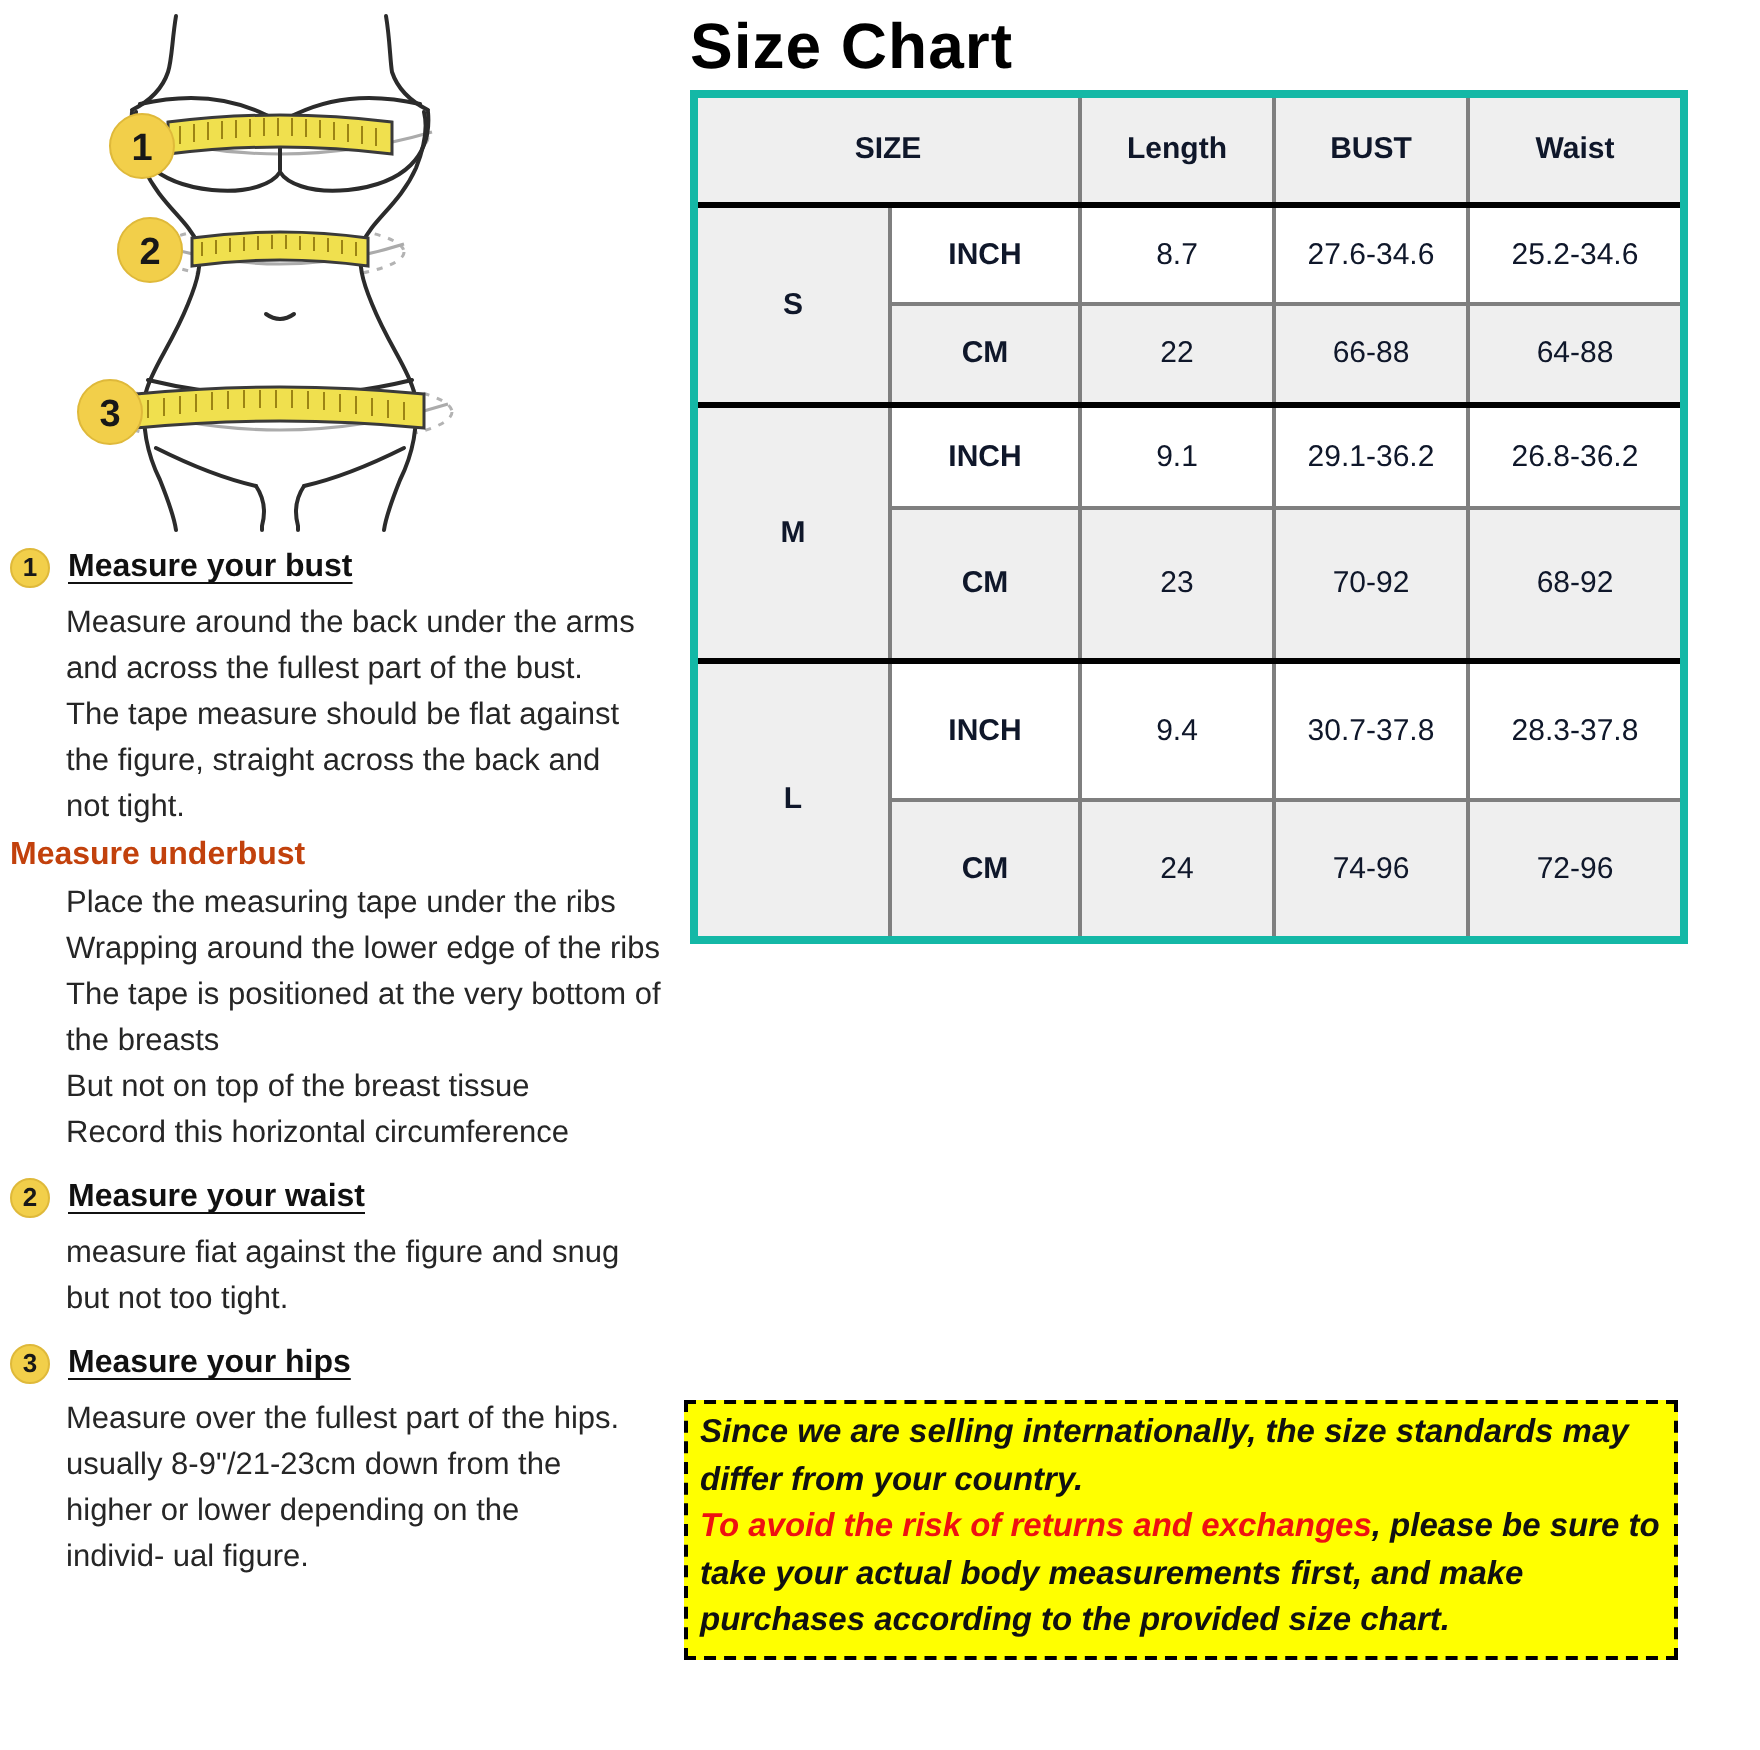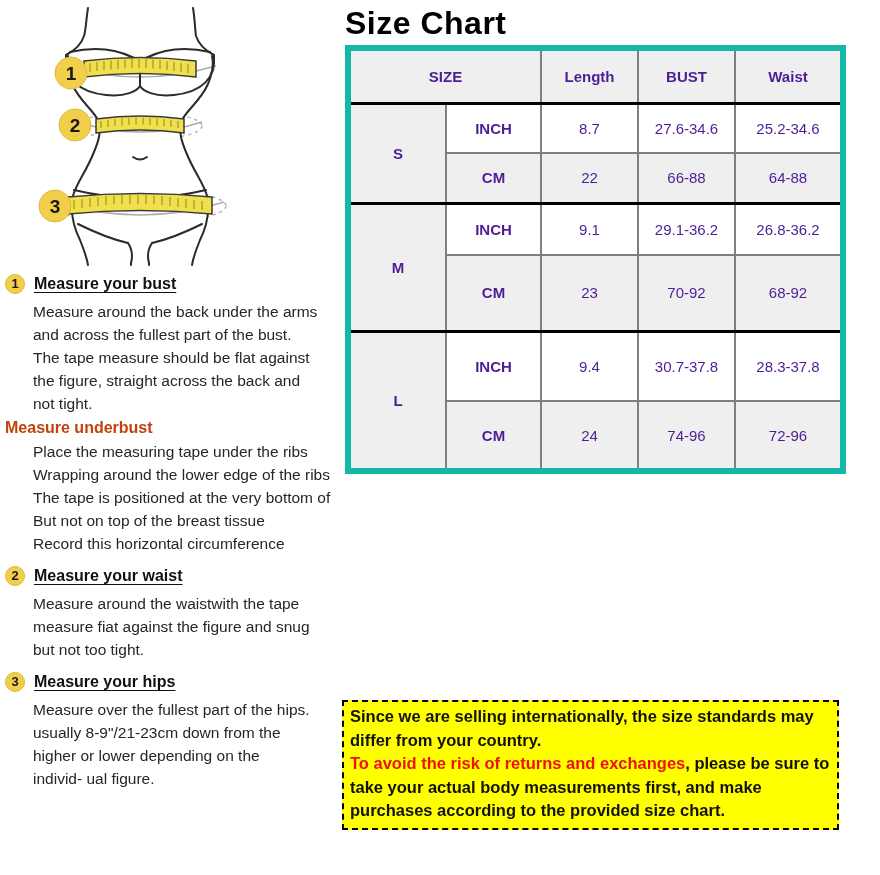--- a/index.html
+++ b/index.html
@@ -24,22 +24,22 @@
   .page-title{
     position:absolute;left:345px;top:5px;width:495px;
     text-align:left;font-size:32px;font-weight:700;color:#000;
     letter-spacing:.5px;
   }
 
   
   table.size-table{
     position:absolute;left:345px;top:45px;width:495px;
     border-collapse:collapse;table-layout:fixed;
-    border:6px solid #14b8a6;
-    font-size:15px;color:#4c1d95;
+    border:4px solid #14b8a6;
+    font-size:15px;color:#0f172a;
   }
   .size-table th,.size-table td{
     border:2px solid var(--border-gray);
     text-align:center;vertical-align:middle;padding:0;
     background:#fff;
   }
   .size-table .hdr th{background:var(--cell-gray);font-weight:700;border-bottom:3px solid #000;}
   .size-table tr.block-start td{border-top:3px solid #000;}
   .size-table td.size-cell{background:var(--cell-gray);font-weight:700;}
   .size-table td.unit-cell{font-weight:700;}
@@ -64,21 +64,21 @@
     text-decoration:underline;text-underline-offset:3px;text-align:center;
   }
   .sub-heading{font-weight:700;font-size:16px;color:#c2410c;margin:1px 0;}
   .body-line{white-space:nowrap;margin-left:28px;}
 
   
   .note-box{
     position:absolute;left:342px;top:700px;width:497px;min-height:130px;
     background:var(--note-bg);border:2px dashed #000;
     padding:3px 5px 4px 6px;
-    font-weight:700;font-size:16.5px;line-height:23.5px;color:#111;
+    font-weight:700;font-size:16.5px;line-height:23.5px;color:#111;font-style:italic;
   }
   .note-box p{margin:0;}
   .note-red{color:var(--note-red);margin-top:22px;}
 </style>
 </head>
 <body>
 
 <svg class="diagram" viewBox="0 0 300 268">
 
   <g stroke="#b3b3b3" stroke-width="1.5" fill="none" stroke-dasharray="3,4">
@@ -204,28 +204,28 @@
   <div class="body-line">Measure around the back under the arms</div>
   <div class="body-line">and across the fullest part of the bust.</div>
   <div class="body-line">The tape measure should be flat against</div>
   <div class="body-line">the figure, straight across the back and</div>
   <div class="body-line">not tight.</div>
 
   <div class="sub-heading">Measure underbust</div>
   <div class="body-line">Place the measuring tape under the ribs</div>
   <div class="body-line">Wrapping around the lower edge of the ribs</div>
   <div class="body-line">The tape is positioned at the very bottom of</div>
+  <div class="body-line">the breasts</div>
   <div class="body-line">But not on top of the breast tissue</div>
   <div class="body-line">Record this horizontal circumference</div>
 
   <div class="sec-heading gap-top">
     <span class="num-badge">2</span>
     <span class="heading-text">Measure your waist</span>
   </div>
-  <div class="body-line">Measure around the waistwith the tape</div>
   <div class="body-line">measure fiat against the figure and snug</div>
   <div class="body-line">but not too tight.</div>
 
   <div class="sec-heading gap-top">
     <span class="num-badge">3</span>
     <span class="heading-text">Measure your hips</span>
   </div>
   <div class="body-line">Measure over the fullest part of the hips.</div>
   <div class="body-line">usually 8-9"/21-23cm down from the</div>
   <div class="body-line">higher or lower depending on the</div>

